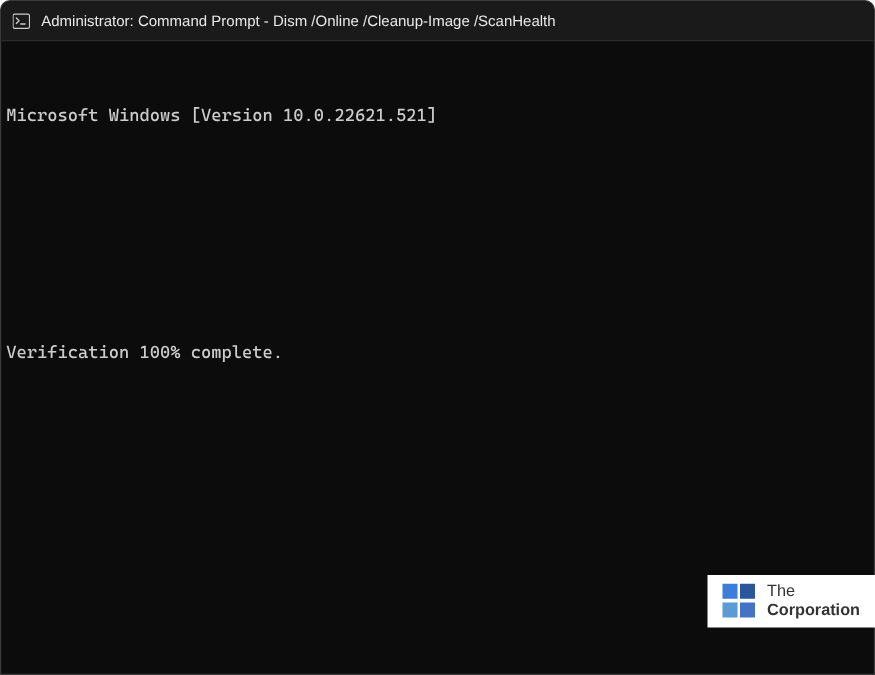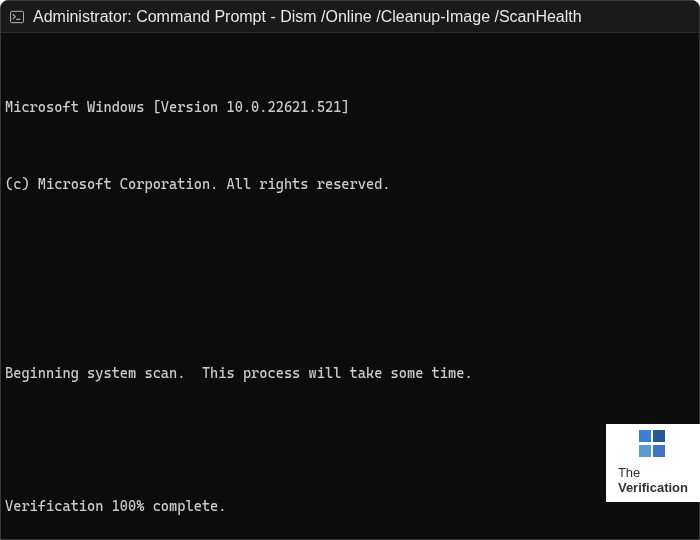--- a/index.html
+++ b/index.html
@@ -41,48 +41,46 @@
       display: flex;
       align-items: center;
       justify-content: center;
     }
     .titlebar-icon svg {
       width: 14px;
       height: 14px;
     }
     .titlebar-text {
       color: #e8e8e8;
-      font-size: 16px;
+      font-size: 12px;
       font-family: 'Segoe UI', sans-serif;
       font-weight: 400;
     }
     .terminal-body {
       padding: 8px 4px;
       color: #cccccc;
       font-size: 14px;
       line-height: 1.5;
       font-family: 'Consolas', 'Cascadia Mono', monospace;
       white-space: pre;
       overflow: hidden;
     }
     .terminal-line {
       white-space: pre-wrap;
-      margin-top: 14px;
     }
     .watermark {
       position: absolute;
       right: 0;
       bottom: 38px;
       background: #ffffff;
       padding: 6px 12px;
       display: flex;
       align-items: center;
       gap: 8px;
       font-family: 'Segoe UI', Arial, sans-serif;
-      flex-direction: column;
     }
     .watermark-logo {
       width: 28px;
       height: 28px;
       display: flex;
       flex-wrap: wrap;
       gap: 2px;
     }
     .wm-sq {
       width: 12px;
@@ -113,24 +111,22 @@
         <rect x="0.5" y="1.5" width="15" height="13" rx="1.5" fill="none" stroke="#cccccc" stroke-width="1"></rect>
         <path d="M3.5 5 L6 7.5 L3.5 10" fill="none" stroke="#cccccc" stroke-width="1.2" stroke-linecap="round" stroke-linejoin="round"></path>
         <line x1="7.5" y1="10.5" x2="11.5" y2="10.5" stroke="#cccccc" stroke-width="1.2" stroke-linecap="round"></line>
       </svg>
     </span>
     <span class="titlebar-text">Administrator: Command Prompt - Dism  /Online /Cleanup-Image /ScanHealth</span>
   </div>
 
   <div class="terminal-body">
     <div class="terminal-line">Microsoft Windows [Version 10.0.22621.521]</div>
-    <div class="terminal-line">(c) Microsoft Corporation. All rights reserved.</div>
     <div class="terminal-line"></div>
     <div class="terminal-line"></div>
-    <div class="terminal-line">Beginning system scan.  This process will take some time.</div>
     <div class="terminal-line"></div>
     <div class="terminal-line">Verification 100% complete.</div>
     <div class="terminal-line"></div>
     
     <div class="terminal-line"></div>
     
     <div class="terminal-line"></div>
     
     
     <div class="terminal-line"></div>
@@ -151,15 +147,15 @@
 
 <div class="watermark">
   <div class="watermark-logo">
     <div class="wm-sq"></div>
     <div class="wm-sq"></div>
     <div class="wm-sq"></div>
     <div class="wm-sq"></div>
   </div>
   <div class="watermark-text">
     <div>The</div>
-    <div class="bold">Verification</div>
+    <div class="bold">Corporation</div>
   </div>
 </div>
 
 </body></html>

